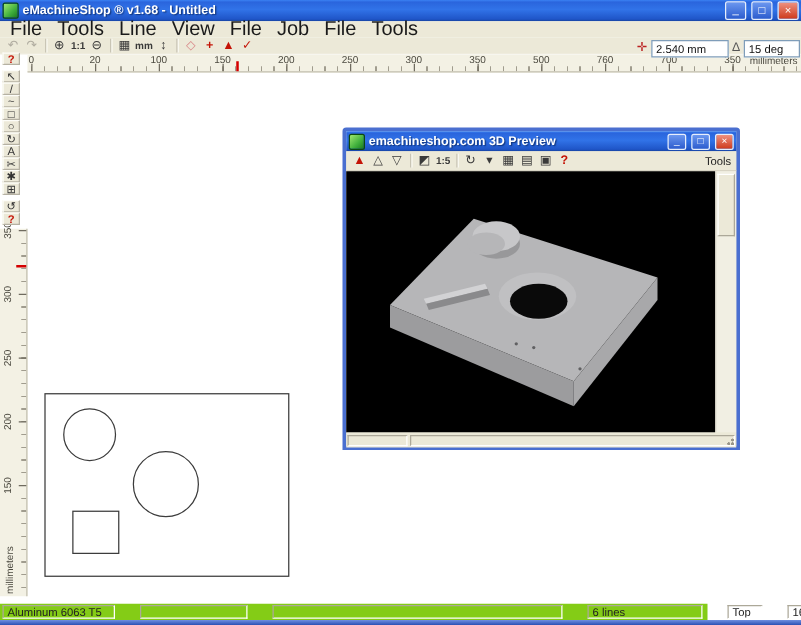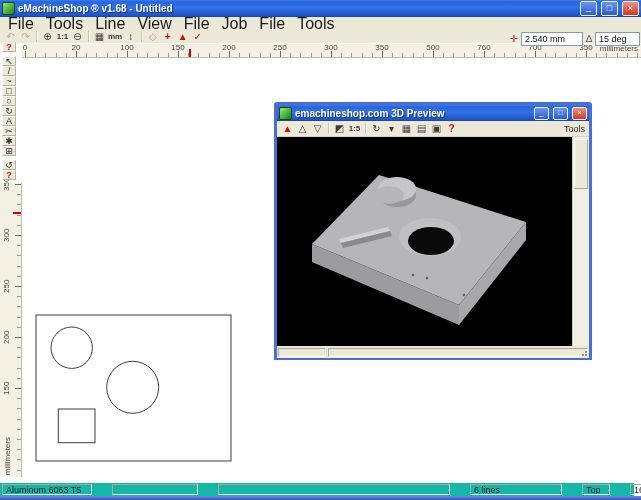--- a/index.html
+++ b/index.html
@@ -68,21 +68,21 @@
   .palette{position:absolute;left:1px;top:42px;width:16px;display:flex;flex-direction:column;
     align-items:center;z-index:15;}
   .pal-btn{width:14px;height:10px;display:flex;align-items:center;justify-content:center;
     font-size:9px;line-height:1;color:#333;background:#ece9d8;
     border:1px solid;border-color:#fdfdf8 #b5b1a2 #b5b1a2 #fdfdf8;box-sizing:border-box;}
   .pal-btn.red{color:#c41407;font-weight:bold;}
   .pal-sep{height:4px;}
   
   .canvas{position:absolute;left:23px;top:58px;width:618px;height:425px;background:#fff;}
   
-  .statusbar{position:absolute;left:0;top:483px;width:634px;height:13px;background:#14b8a6;
+  .statusbar{position:absolute;left:0;top:483px;width:566px;height:13px;background:#84cc16;
     display:flex;align-items:center;gap:20px;padding:0 2px;box-sizing:border-box;}
   .sb-panel{height:11px;border:1px solid;border-color:#aca899 #fff #fff #aca899;
     font-size:9px;color:#222;padding:0 3px;box-sizing:border-box;white-space:nowrap;
     overflow:hidden;display:flex;align-items:center;flex:0 0 auto;}
   .bottomstrip{position:absolute;left:0;top:496px;width:641px;height:4px;
     background:linear-gradient(180deg,#6f8fe0,#2a50b4);}
   
   .pwin{position:absolute;left:274px;top:102px;width:318px;height:258px;box-sizing:border-box;
     background:#ece9d8;border:3px solid #4a6fd0;border-radius:3px 3px 0 0;z-index:20;}
   .ptitle{height:16px;display:flex;align-items:center;gap:3px;padding:0 2px;

